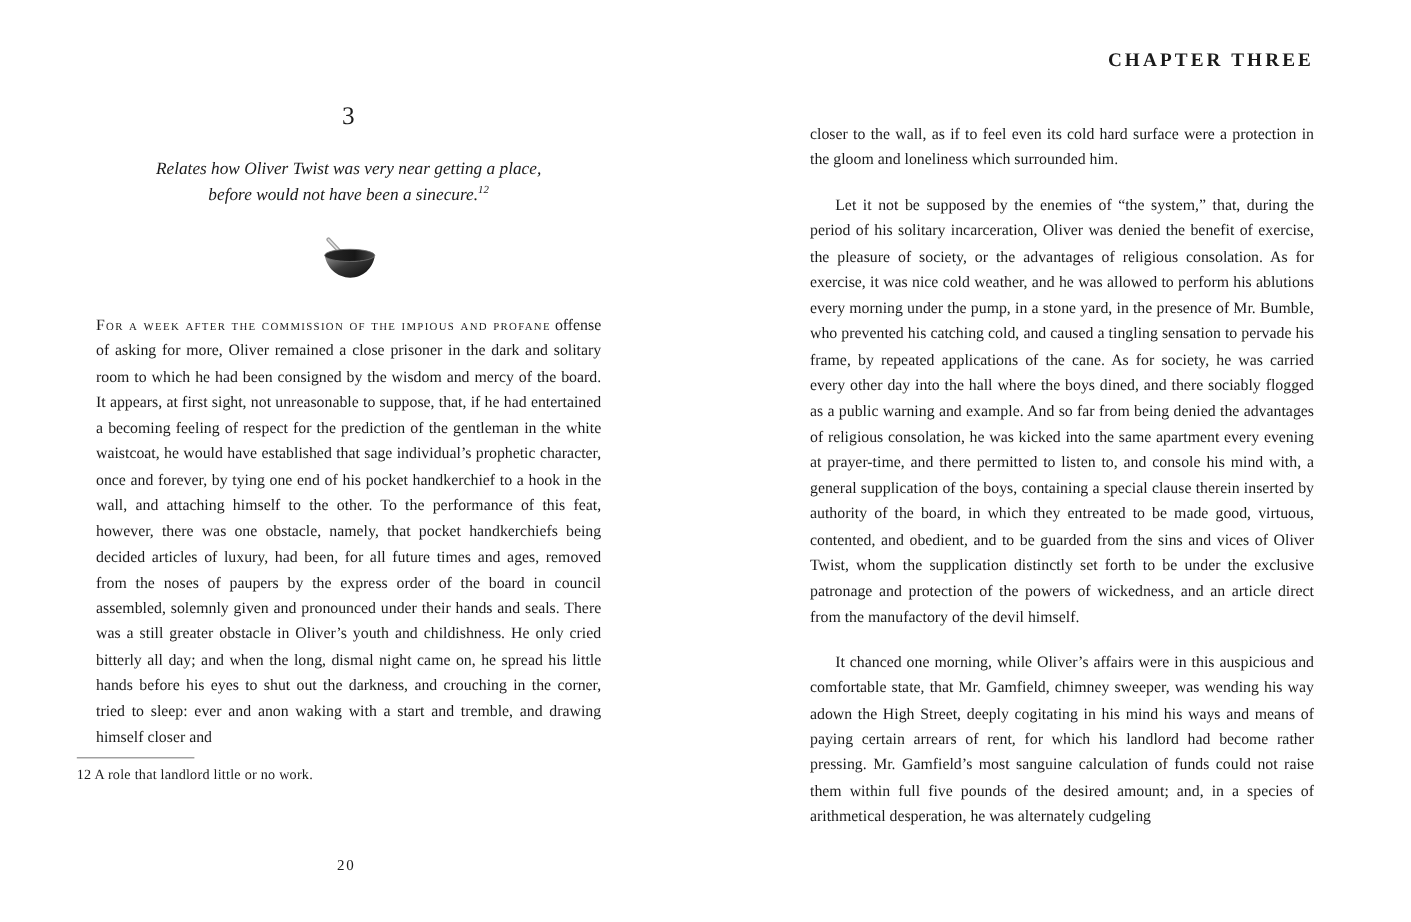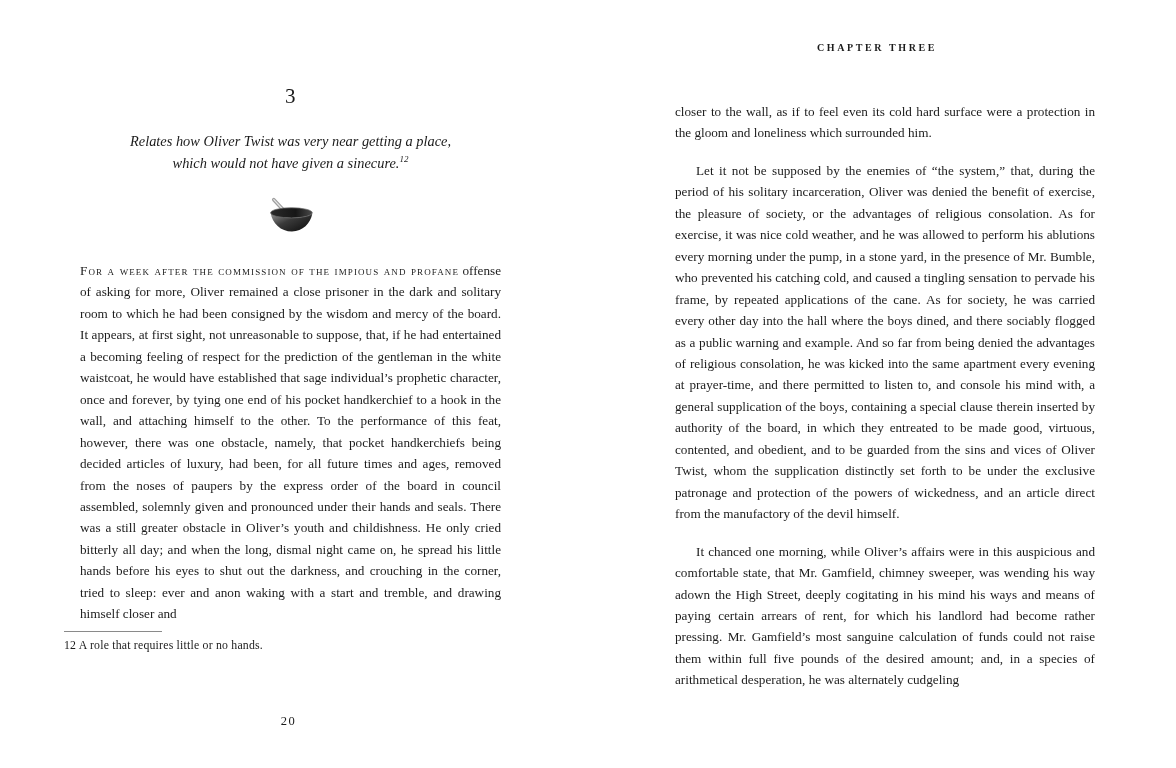--- a/index.html
+++ b/index.html
@@ -38,21 +38,21 @@
     text-align: justify;
   }
   .left-body  { top: 244px; }
   .right-body { top: 85px; }
   .body-text p { margin: 16px; }
   .para-indent { text-indent: 21px; }
   .smallcaps { font-variant: small-caps; letter-spacing: 1.1px; }
 
   .running-head {
     position: absolute; top: 42px; left: 0; right: 16px;
-    text-align: center; font-size: 10px; font-weight: 700;
+    text-align: right; font-size: 16px; font-weight: 700;
     letter-spacing: 2.6px;
   }
 
   .footnote-block { position: absolute; top: 631px; left: 0; right: 0; }
   .footnote-rule { width: 98px; height: 0; border-top: 1.4px solid #8a8a8a; margin-bottom: 6px; }
   .footnote-text { font-size: 11.8px; letter-spacing: 0.2px; line-height: 15px; }
 
   .page-number {
     position: absolute; top: 714px; left: 0; right: 4px;
     text-align: center; font-size: 12.5px; letter-spacing: 1.5px;
@@ -62,21 +62,21 @@
 <body>
 
 <div class="spread">
 
   <div class="page-col left-col">
 
     <div class="chapter-number">3</div>
 
     <div class="subtitle">
       <span>Relates how Oliver Twist was very near getting a place,</span><br>
-      <span>which would not have given a sinecure.</span><sup>12</sup>
+      <span>before would not have been a sinecure.</span><sup>12</sup>
     </div>
 
     <div class="ornament-wrap">
       <svg width="58" height="42" viewBox="0 0 64 46" aria-hidden="true">
         <defs>
           <linearGradient id="bowlg" x1="0" y1="0" x2="1" y2="0.9">
             <stop offset="0" stop-color="#9a9a9a"></stop>
             <stop offset="0.45" stop-color="#3a3a3a"></stop>
             <stop offset="1" stop-color="#0d0d0d"></stop>
           </linearGradient>
@@ -97,21 +97,21 @@
     </div>
 
     <div class="body-text left-body">
       <p><span class="smallcaps">For a week after the commission of the impious and profane</span><span> offense of asking for more, Oliver remained a close prisoner in the dark and solitary room to which he had been consigned by the wisdom and mercy of the board. It appears, at first sight, not unreasonable to suppose, that, if he had entertained a becoming feeling of respect for the prediction of the gentleman in the white waistcoat, he would have established that sage individual’s prophetic character, once and forever, by tying one end of his pocket handkerchief to a hook in the wall, and attaching himself to the other. To the performance of this feat, however, there was one obstacle, namely, that pocket handkerchiefs being decided articles of luxury, had been, for all future times and ages, removed from the noses of paupers by the express order of the board in council assembled, solemnly given and pronounced under their hands and seals. There was a still greater obstacle in Oliver’s youth and childishness. He only cried bitterly all day; and when the long, dismal night came on, he spread his little hands before his eyes to shut out the darkness, and crouching in the corner, tried to sleep: ever and anon waking with a start and tremble, and drawing himself closer and</span></p>
     </div>
 
     <div class="footnote-block">
       <div class="footnote-rule"></div>
       <div class="footnote-text">
         <span>12</span>
-        <span>A role that requires little or no hands.</span>
+        <span>A role that landlord little or no work.</span>
       </div>
     </div>
 
     <div class="page-number">20</div>
   </div>
 
   <div class="page-col right-col">
 
     <div class="running-head">CHAPTER THREE</div>
 

